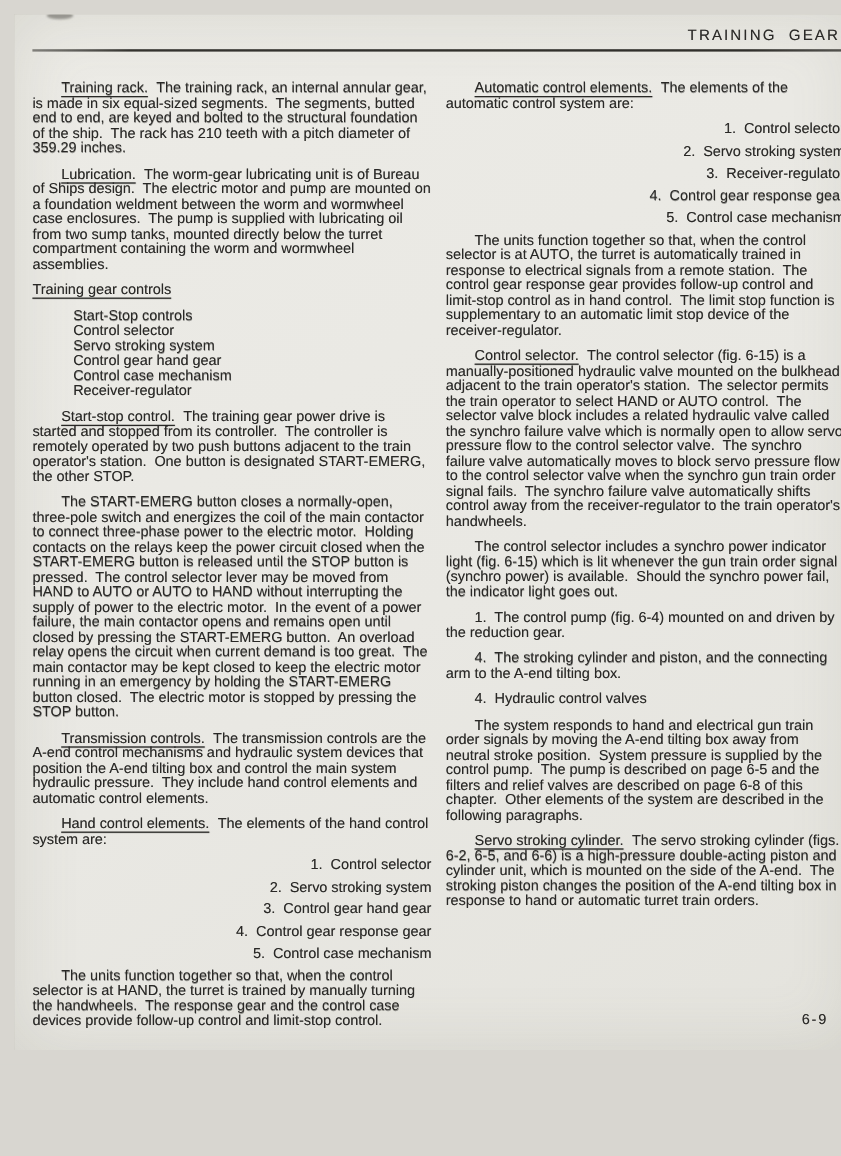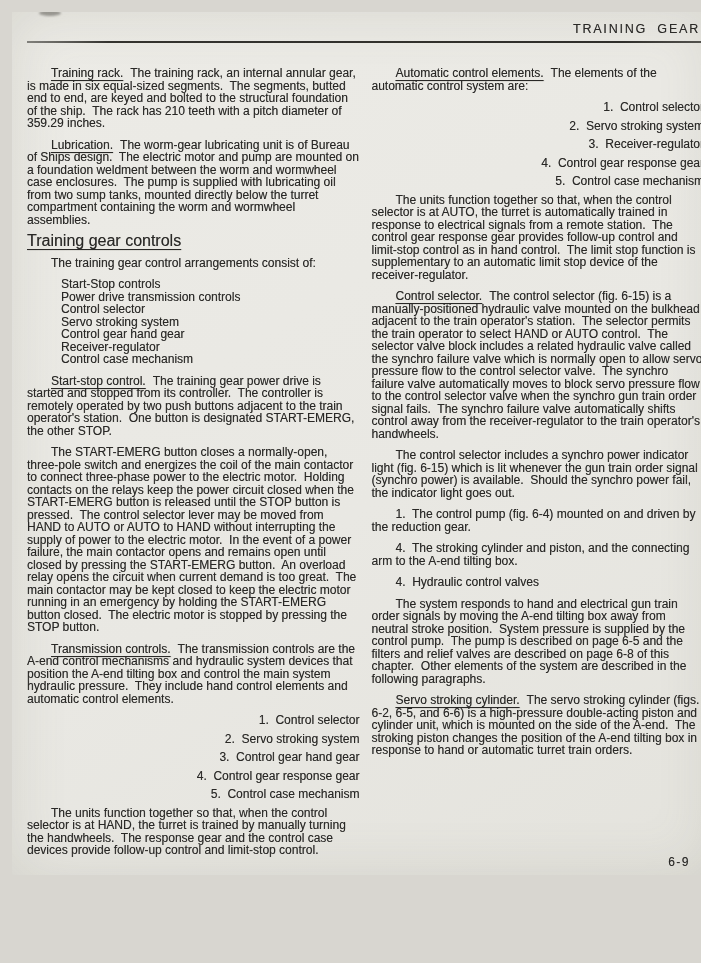--- a/index.html
+++ b/index.html
@@ -41,37 +41,37 @@
   }
   .col { flex: 1 1 0; min-width: 0; }
   .para { margin: 0 0 9px 0; text-indent: 24px; white-space: pre-wrap; }
   .lead {
     text-decoration: underline;
     text-underline-offset: 2.5px;
     text-decoration-thickness: 1px;
     margin-right: 7px;
   }
   .sidehead {
-    font-size: 16px;
+    font-size: 12px;
     font-weight: normal;
     text-decoration: underline;
     text-underline-offset: 2.5px;
     text-decoration-thickness: 1px;
     margin: 0 0 9px 0;
     line-height: 12.5px;
   }
   .plainlist { margin: 0 0 9px 0; padding-left: 34px; }
   .plainitem { margin: 0; }
   .numlist { margin: 0 0 3px 0; padding-left: 28px; text-align: right; }
   .numitem { margin: 0 0 6px 0; white-space: pre; }
   .numpara { margin: 0 0 9px 0; text-indent: 24px; white-space: pre-wrap; }
   .pagenum {
     position: absolute;
     right: 23px;
-    bottom: 7px;
+    bottom: 20px;
     font-size: 12px;
     letter-spacing: 1.5px;
   }
   .smudge {
     position: absolute;
     top: -2px;
     left: 27px;
     width: 22px;
     height: 6px;
     border-radius: 50%;
@@ -92,38 +92,37 @@
 
   <div class="cols">
 
     <div class="col">
       <p class="para"><span class="lead">Training rack.</span><span>The training rack, an internal annular gear, is made in six equal-sized segments.  The segments, butted end to end, are keyed and bolted to the structural foundation of the ship.  The rack has 210 teeth with a pitch diameter of 359.29 inches.</span></p>
 
       <p class="para"><span class="lead">Lubrication.</span><span>The worm-gear lubricating unit is of Bureau of Ships design.  The electric motor and pump are mounted on a foundation weldment between the worm and wormwheel case enclosures.  The pump is supplied with lubricating oil from two sump tanks, mounted directly below the turret compartment containing the worm and wormwheel assemblies.</span></p>
 
       <h2 class="sidehead">Training gear controls</h2>
 
-      <p class="para"><span>The training gear control arrangements consist of:</span></p>
 
       <div class="plainlist">
         <p class="plainitem">Start-Stop controls</p>
-        <p class="plainitem">Power drive transmission controls</p>
         <p class="plainitem">Control selector</p>
         <p class="plainitem">Servo stroking system</p>
         <p class="plainitem">Control gear hand gear</p>
+        <p class="plainitem">Control case mechanism</p>
         <p class="plainitem">Receiver-regulator</p>
-        <p class="plainitem">Control case mechanism</p>
       </div>
 
       <p class="para"><span class="lead">Start-stop control.</span><span>The training gear power drive is started and stopped from its controller.  The controller is remotely operated by two push buttons adjacent to the train operator's station.  One button is designated START-EMERG, the other STOP.</span></p>
 
       <p class="para"><span>The START-EMERG button closes a normally-open, three-pole switch and energizes the coil of the main contactor to connect three-phase power to the electric motor.  Holding contacts on the relays keep the power circuit closed when the START-EMERG button is released until the STOP button is pressed.  The control selector lever may be moved from HAND to AUTO or AUTO to HAND without interrupting the supply of power to the electric motor.  In the event of a power failure, the main contactor opens and remains open until closed by pressing the START-EMERG button.  An overload relay opens the circuit when current demand is too great.  The main contactor may be kept closed to keep the electric motor running in an emergency by holding the START-EMERG button closed.  The electric motor is stopped by pressing the STOP button.</span></p>
 
       <p class="para"><span class="lead">Transmission controls.</span><span>The transmission controls are the A-end control mechanisms and hydraulic system devices that position the A-end tilting box and control the main system hydraulic pressure.  They include hand control elements and automatic control elements.</span></p>
 
+      <p class="para"><span class="lead">Hand control elements.</span><span>The elements of the hand control system are:</span></p>
 
       <div class="numlist">
         <p class="numitem">1.  Control selector</p>
         <p class="numitem">2.  Servo stroking system</p>
         <p class="numitem">3.  Control gear hand gear</p>
         <p class="numitem">4.  Control gear response gear</p>
         <p class="numitem">5.  Control case mechanism</p>
       </div>
 
       <p class="para"><span>The units function together so that, when the control selector is at HAND, the turret is trained by manually turning the handwheels.  The response gear and the control case devices provide follow-up control and limit-stop control.</span></p>

